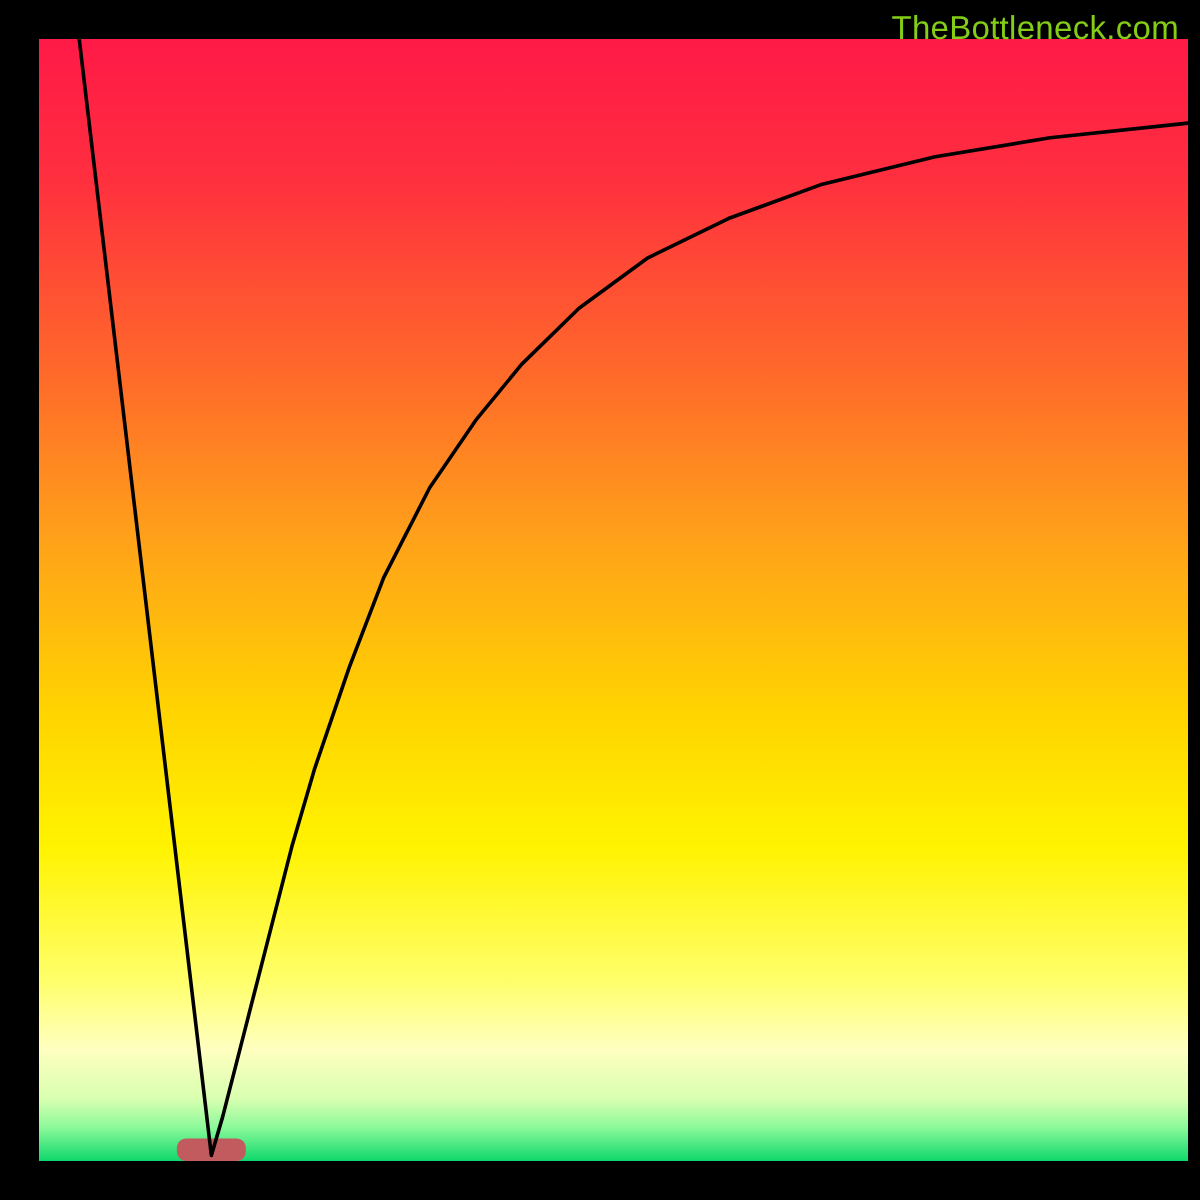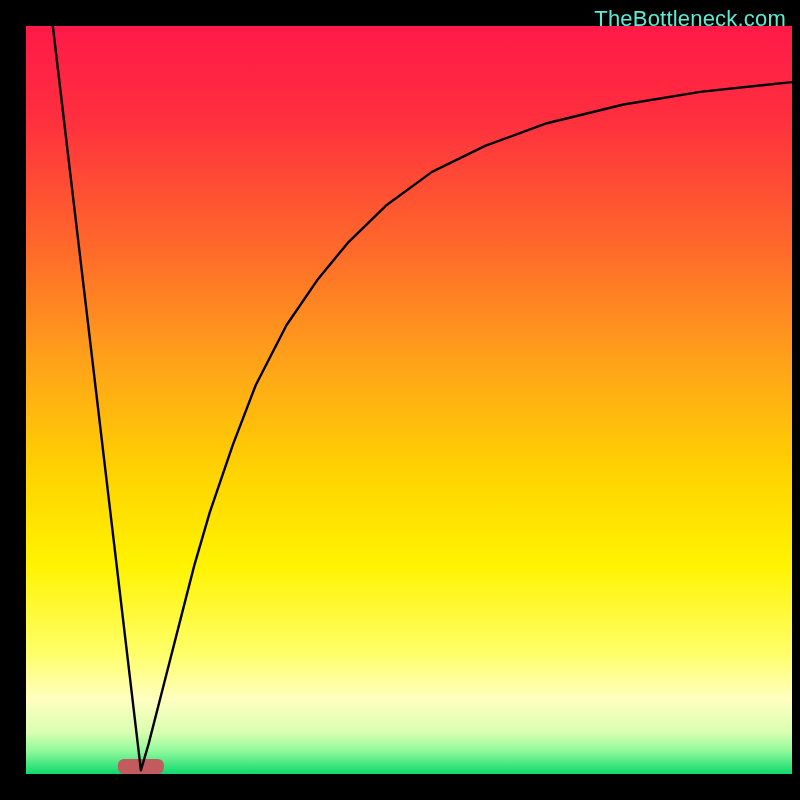--- a/index.html
+++ b/index.html
@@ -16,21 +16,21 @@
     height: 800px;
     position: relative;
   }
   svg {
     display: block;
   }
   .watermark {
     position: absolute;
     top: 6px;
     right: 14px;
-    color: #5eead4;
+    color: #84cc16;
     font-size: 22px;
     font-family: Arial, Helvetica, sans-serif;
     letter-spacing: 0.2px;
     user-select: none;
   }
 </style>
 </head>
 <body>
 
 <div class="chart-wrap">

